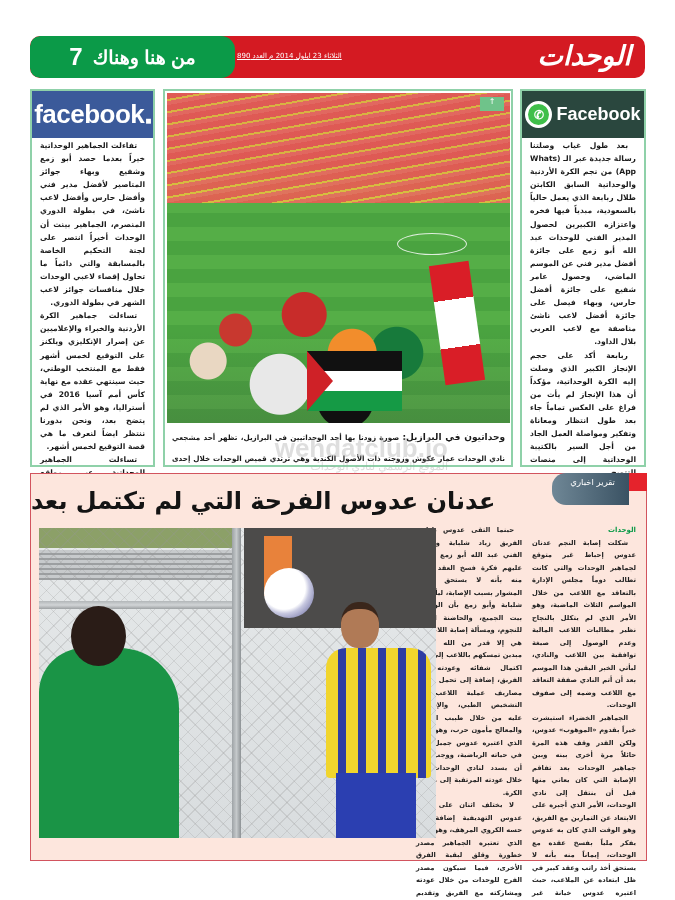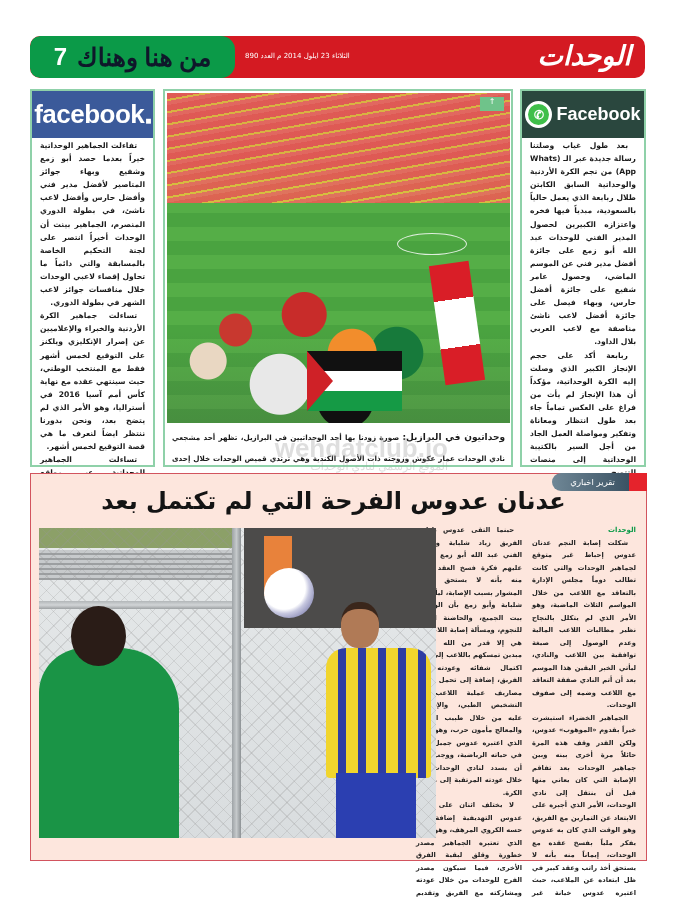--- a/index.html
+++ b/index.html
@@ -3,24 +3,24 @@
 <meta charset="utf-8">
 <style>
   * { box-sizing: border-box; margin: 0; padding: 0; }
   html, body { width: 675px; height: 900px; background: #ffffff; overflow: hidden; }
   body { font-family: "DejaVu Sans", sans-serif; color: #111; position: relative; }
 
   
   .header { position: absolute; left: 30px; top: 36px; width: 615px; height: 42px; border-radius: 10px; overflow: hidden; display: flex; }
   .header-red { position: absolute; left: 0; top: 0; width: 100%; height: 100%; background: #d41a22; }
   .header-green { position: absolute; left: 0; top: 0; width: 205px; height: 100%; background: #0b9a48; border-radius: 10px 14px 14px 10px; display: flex; align-items: center; justify-content: center; gap: 10px; direction: rtl; }
-  .section-title { color: #0f172a; font-size: 25px; font-weight: bold; font-family: Liberation Serif, serif; }
+  .section-title { color: #ffffff; font-size: 19px; font-weight: bold; font-family: Liberation Sans, sans-serif; }
   .page-number { color: #fff; font-size: 24px; font-weight: bold; font-family: "Liberation Sans", sans-serif; }
   .masthead { position: absolute; right: 14px; top: 4px; color: #fff; font-size: 27px; font-weight: bold; font-style: italic; direction: rtl; }
-  .issue-date { position: absolute; left: 215px; top: 16px; color: #fff; font-size: 7px; direction: rtl; }
+  .issue-date { position: absolute; left: 207px; top: 16px; color: #fff; font-size: 7px; direction: rtl; text-decoration: underline; }
 
   
   .col-box { position: absolute; border: 2px solid #8fd1a9; background: #fff; }
   .col-fb { left: 30px; top: 89px; width: 125px; height: 378px; }
   .col-wa { left: 520px; top: 89px; width: 126px; height: 378px; }
   .fb-banner { height: 47px; background: #3b5a9a; display: flex; align-items: center; justify-content: center; color: #fff; font-family: "Liberation Sans", sans-serif; font-weight: bold; font-size: 26px; letter-spacing: -0.5px; }
   .fb-banner .dot { font-size: 10px; align-self: flex-end; margin-bottom: 12px; margin-left: 1px; }
   .wa-banner { height: 47px; background: #2a473e; display: flex; align-items: center; justify-content: center; gap: 4px; color: #fff; font-family: "Liberation Sans", sans-serif; font-weight: bold; font-size: 18px; }
   .wa-logo { width: 27px; height: 27px; border-radius: 50%; border: 3px solid #fff; background: #3fbf4a; display: flex; align-items: center; justify-content: center; }
   .wa-logo span { color: #fff; font-size: 12px; }
@@ -55,22 +55,22 @@
 
   
   .watermark { position: absolute; left: 228px; top: 436px; width: 220px; text-align: right; color: rgba(160,160,160,0.35); font-family: Liberation Sans, sans-serif; }
   .watermark .wm-big { font-size: 26px; font-weight: bold; line-height: 24px; }
   .watermark .wm-small { font-size: 11px; direction: rtl; }
 
   
   .article { position: absolute; left: 30px; top: 473px; width: 617px; height: 388px; background: #fde6dd; border: 1.5px solid #d2545e; }
   .report-tag-wrap { position: absolute; right: -1px; top: -1px; height: 18px; display: flex; direction: rtl; }
   .report-tag-red { width: 18px; height: 18px; background: #e5232c; }
-  .report-tag { height: 18px; padding: 0 14px 0 18px; background: linear-gradient(90deg, #6f8796, #3a5263); color: #fff; font-size: 8.5px; line-height: 18px; border-radius: 14px 0 0 14px; direction: rtl; }
-  .headline { position: absolute; left: 0; right: 10px; top: 13px; text-align: center; direction: rtl; font-size: 24px; font-weight: bold; color: #141414; }
+  .report-tag { height: 32px; padding: 0 14px 0 18px; background: linear-gradient(90deg, #6f8796, #3a5263); color: #fff; font-size: 8.5px; line-height: 18px; border-radius: 14px 0 0 14px; direction: rtl; }
+  .headline { position: absolute; left: 0; right: 10px; top: 13px; text-align: left; direction: rtl; font-size: 24px; font-weight: bold; color: #141414; }
 
   .art-col { position: absolute; top: 50px; direction: rtl; text-align: justify; font-size: 6.7px; line-height: 12.5px; font-weight: bold; color: #222; }
   .art-col p { text-indent: 8px; }
   .art-col-1 { right: 10px; width: 104px; }
   .art-col-2 { right: 124px; width: 106px; }
   .byline { color: #0b9a48; font-size: 7px; font-weight: bold; }
 
   .photo-player { position: absolute; left: 8px; top: 54px; width: 397px; height: 310px; overflow: hidden; background: linear-gradient(180deg, #e6e9ea 0%, #d9dddf 100%); }
   .fence { position: absolute; inset: 0; background:
     repeating-linear-gradient(45deg, rgba(150,150,150,0.25) 0 1px, transparent 1px 10px),

